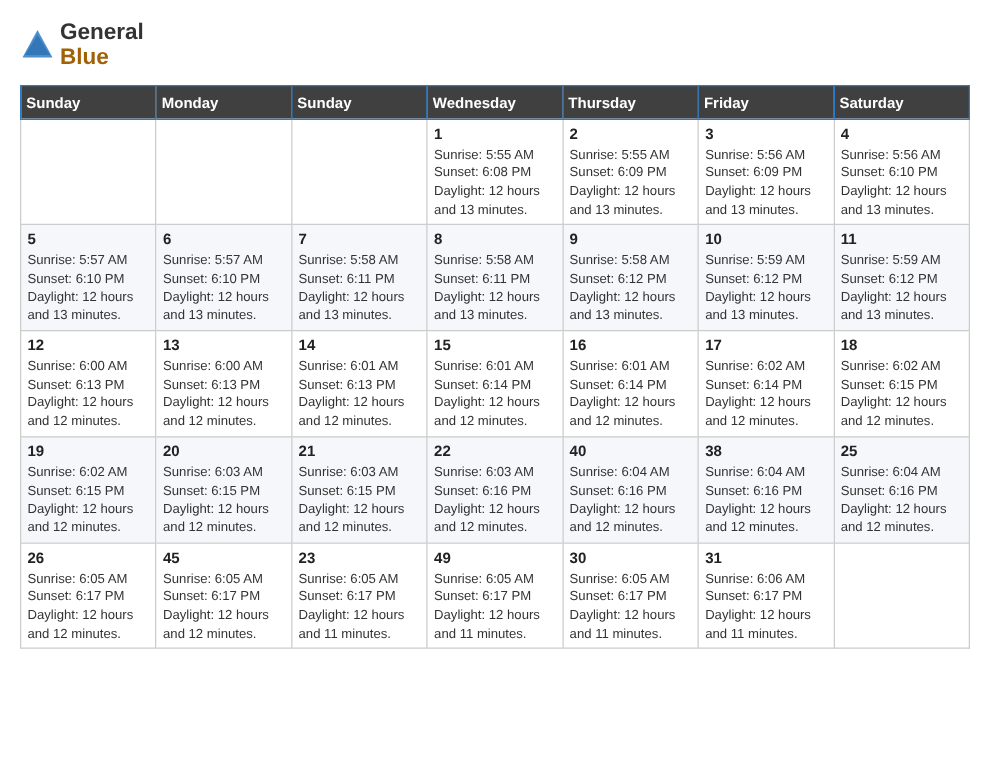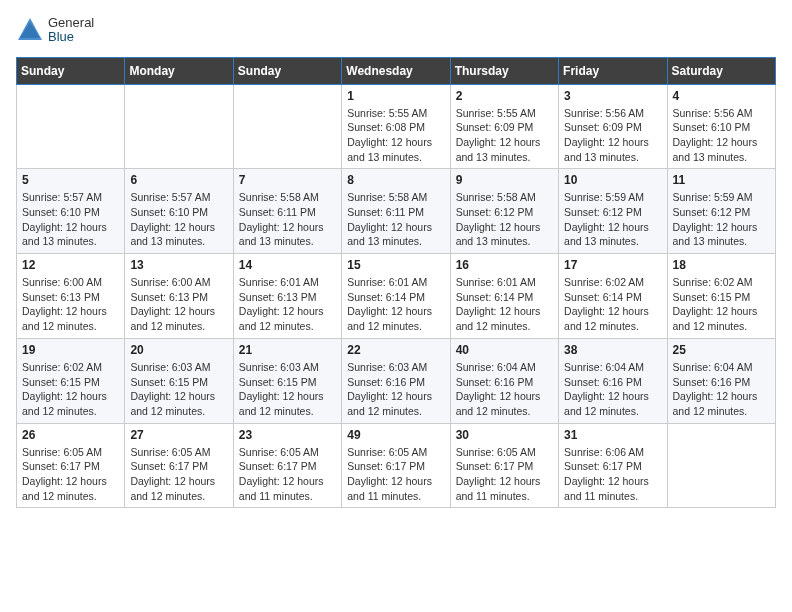--- a/index.html
+++ b/index.html
@@ -15,26 +15,26 @@
       justify-content: space-between;
       align-items: flex-start;
       margin-bottom: 12px;
     }
     .logo {
       display: flex;
       align-items: center;
       gap: 4px;
     }
     .logo-text {
-      font-size: 13px;
-      font-weight: normal;
+      font-size: 18px;
+      font-weight: bold;
       line-height: 1.1;
     }
     .logo-general { color: #333; }
-    .logo-blue { color: #0c4a6e; }
+    .logo-blue { color: #a16207; }
     .logo-icon {
       width: 28px;
       height: 28px;
     }
     .title-block {
       text-align: right;
     }
     .month-title {
       font-size: 32px;
       font-weight: bold;
@@ -299,21 +299,21 @@
       </tr>
       <tr>
         <td>
           <div class="day-number">26</div>
           <div class="day-info" style="white-space: pre-line;">Sunrise: 6:05 AM
 Sunset: 6:17 PM
 Daylight: 12 hours
 and 12 minutes.</div>
         </td>
         <td>
-          <div class="day-number">27</div>
+          <div class="day-number">45</div>
           <div class="day-info" style="white-space: pre-line;">Sunrise: 6:05 AM
 Sunset: 6:17 PM
 Daylight: 12 hours
 and 12 minutes.</div>
         </td>
         <td>
           <div class="day-number">23</div>
           <div class="day-info" style="white-space: pre-line;">Sunrise: 6:05 AM
 Sunset: 6:17 PM
 Daylight: 12 hours

